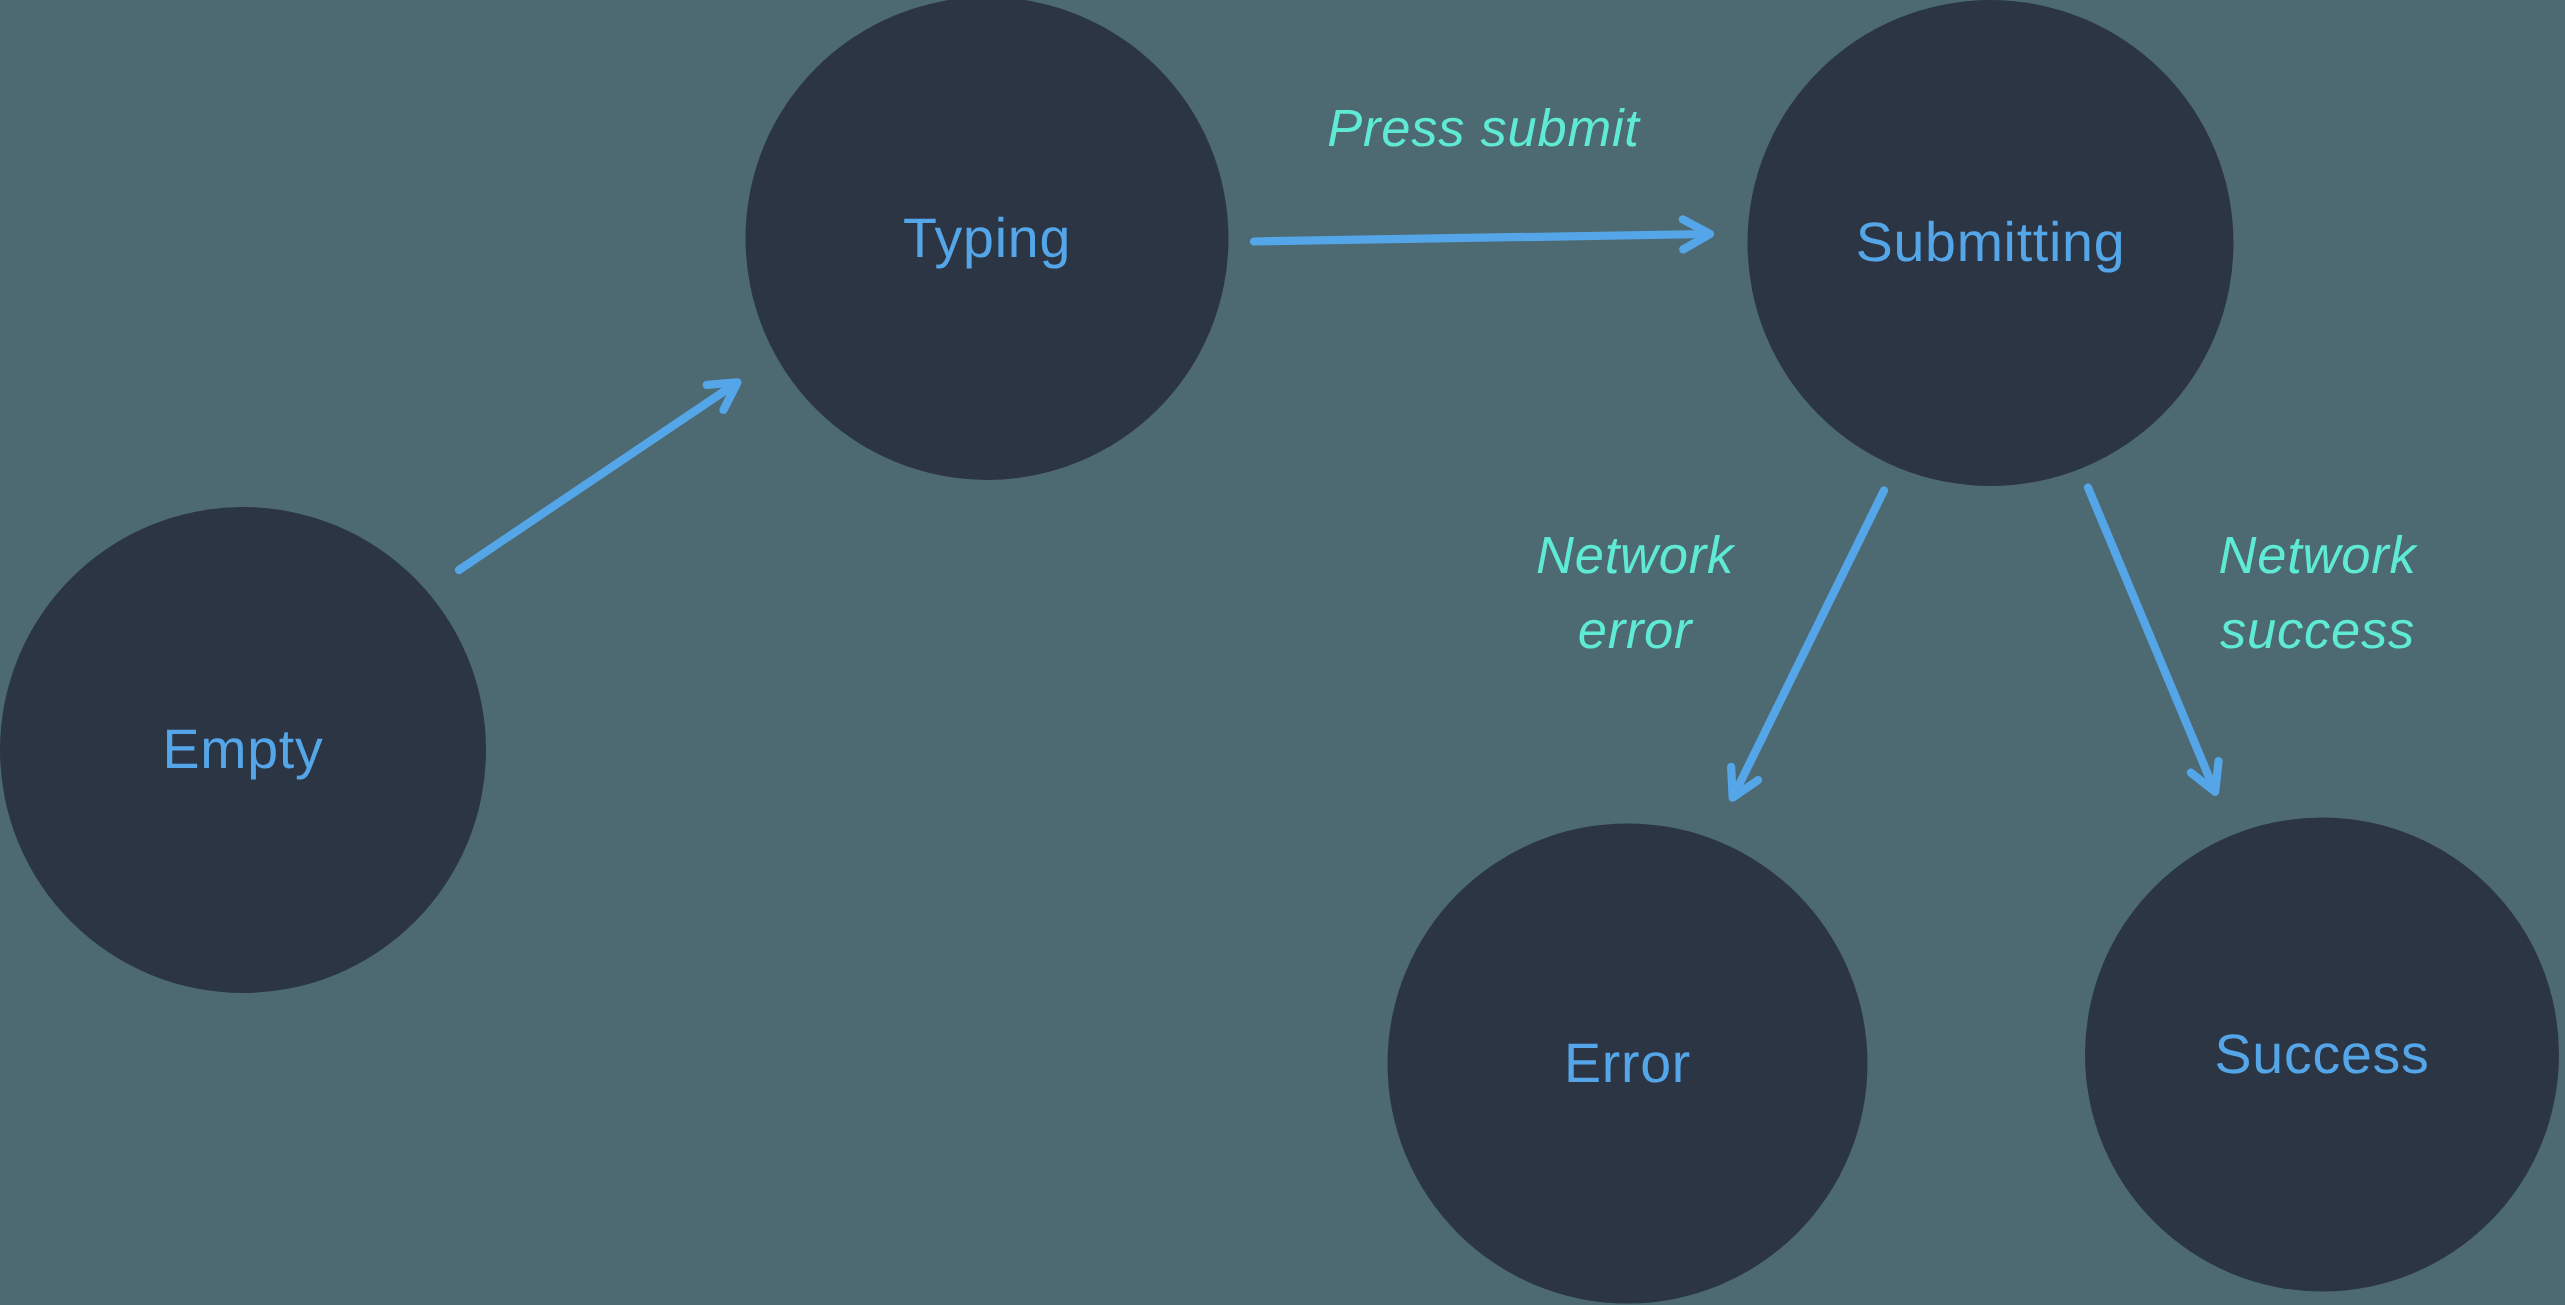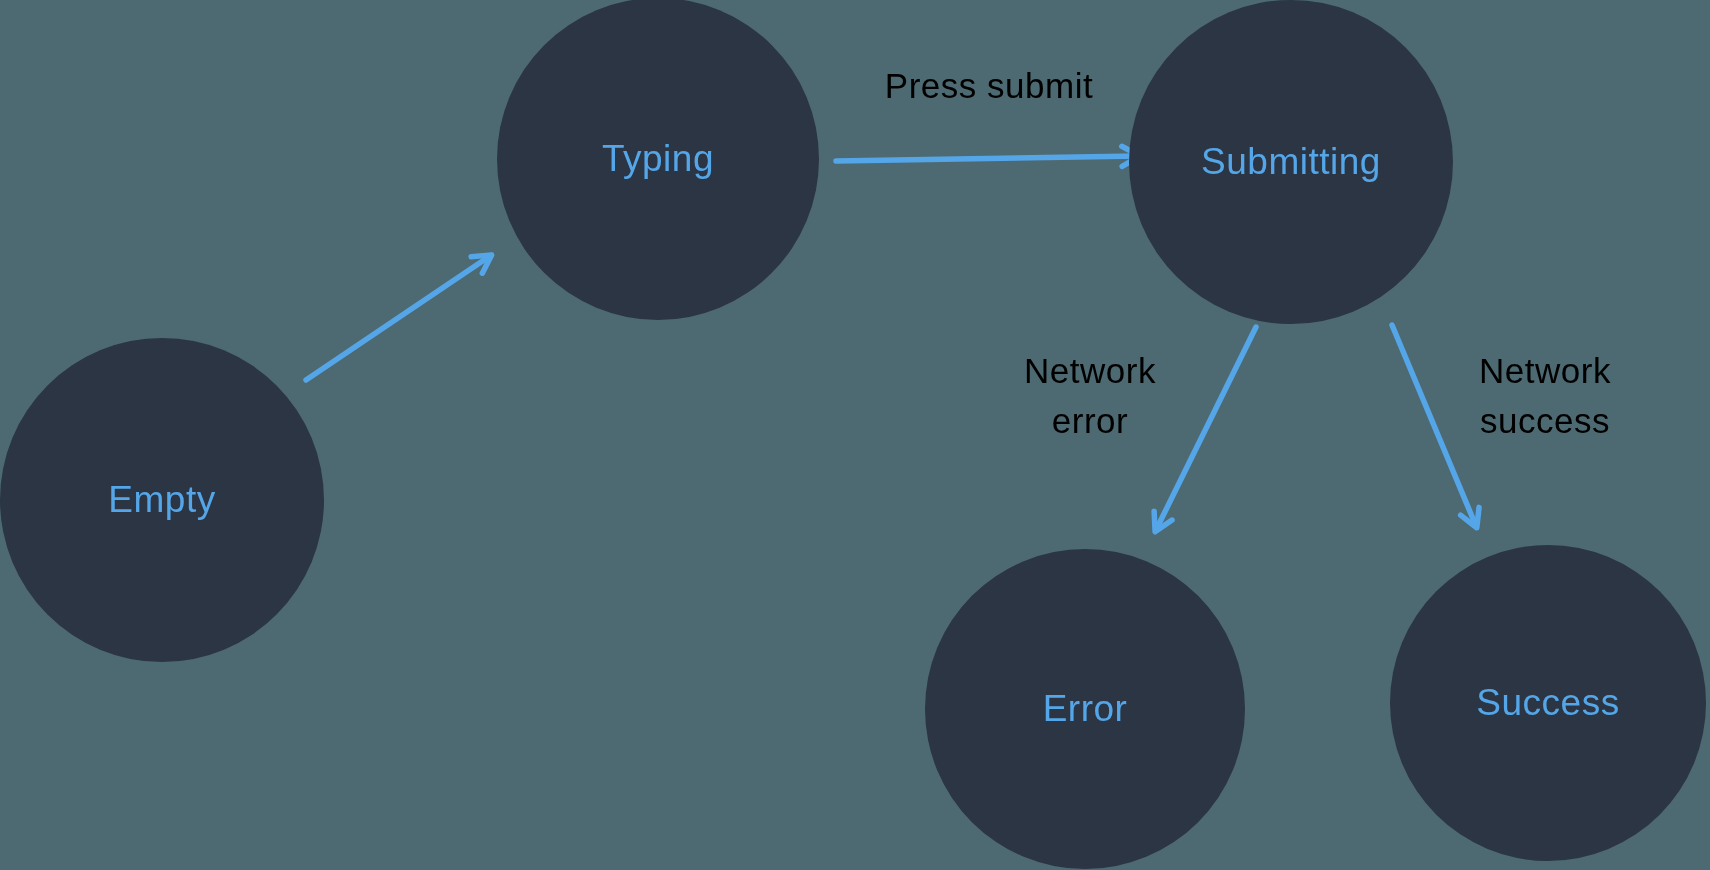--- a/index.html
+++ b/index.html
@@ -35,26 +35,27 @@
     justify-content: center;
   }
   .node-label {
     color: #55a6e8;
     font-size: 37px;
     letter-spacing: 0.5px;
   }
   .edge-label {
     position: absolute;
     transform: translate(-50%, -50%);
-    color: #000000;
+    color: #5eead4;
     font-size: 35px;
     line-height: 1.42;
     text-align: center;
     white-space: nowrap;
     letter-spacing: 0.5px;
+    font-style: italic;
   }
 </style>
 </head>
 <body>
 
 <div class="canvas">
 
   <svg class="edges-svg" width="1710" height="870" viewBox="0 0 1710 870">
     <defs>
       <marker id="arrowhead" markerUnits="userSpaceOnUse" viewBox="0 0 30 30" markerWidth="30" markerHeight="30" refX="22" refY="15" orient="auto">
@@ -72,21 +73,21 @@
   </svg>
 
   <div class="node" style="left:0px;   top:338px; width:324px; height:324px">
     <span class="node-label">Empty</span>
   </div>
 
   <div class="node" style="left:497px; top:-2px;  width:322px; height:322px">
     <span class="node-label">Typing</span>
   </div>
 
-  <div class="node" style="left:1129px; top:0px;  width:324px; height:324px">
+  <div class="node" style="left:1165px; top:0px;  width:324px; height:324px">
     <span class="node-label">Submitting</span>
   </div>
 
   <div class="node" style="left:925px; top:549px; width:320px; height:320px">
     <span class="node-label">Error</span>
   </div>
 
   <div class="node" style="left:1390px; top:545px; width:316px; height:316px">
     <span class="node-label">Success</span>
   </div>

